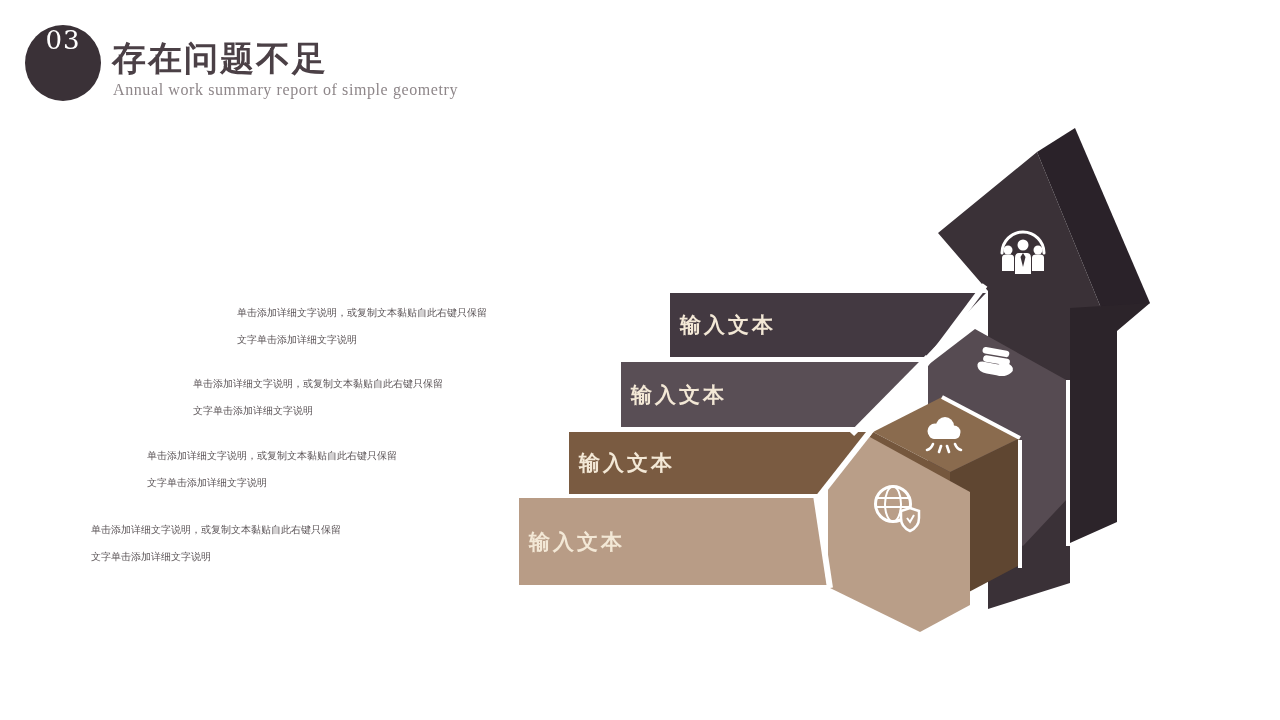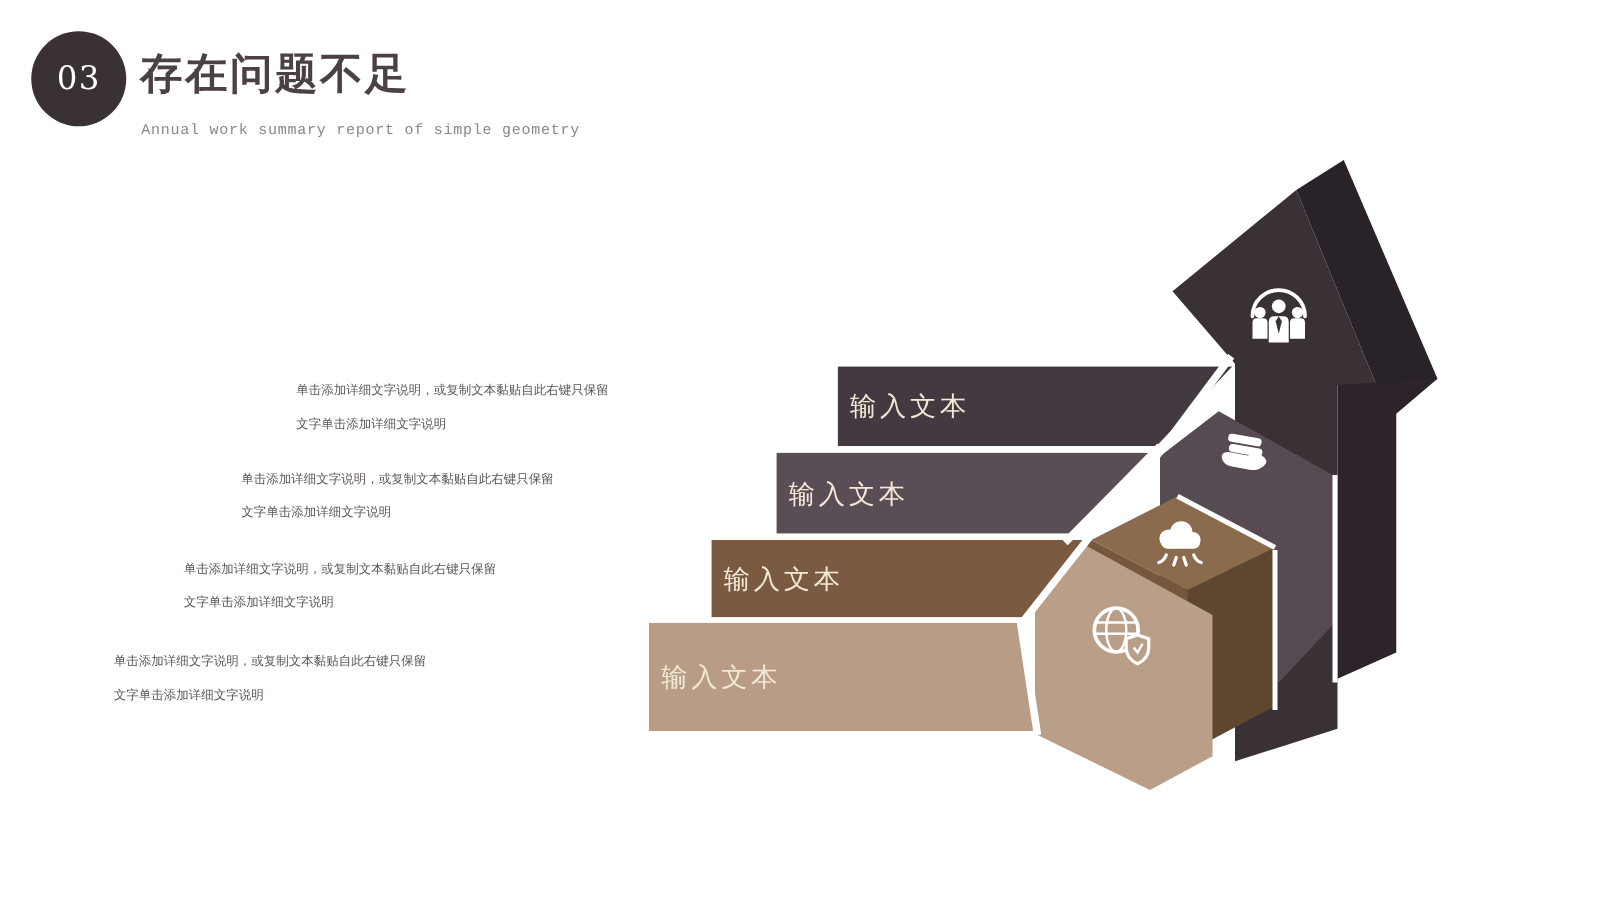--- a/index.html
+++ b/index.html
@@ -3,49 +3,49 @@
 <meta charset="utf-8">
 <style>
   html,body{margin:0;padding:0;}
   body{
     width:1280px;height:720px;position:relative;background:#ffffff;
     font-family:"Liberation Sans",sans-serif;overflow:hidden;
   }
   
   .num-circle{
     position:absolute;left:25px;top:25px;width:76px;height:76px;
-    border-radius:50%;background:#3A3137;display:flex;align-items:center;justify-content:center;
+    border-radius:50%;background:#3A3137;display:flex;align-items:flex-start;justify-content:center;
   }
   .num-circle span{
     color:#ffffff;font-family:"DejaVu Serif",serif;font-size:26px;letter-spacing:1px;
   }
   .page-title{
     position:absolute;left:112px;top:36px;
     font-family:Liberation Serif, serif;font-weight:bold;font-size:34px;
     color:#4B4046;letter-spacing:2px;white-space:nowrap;
   }
   .page-subtitle{
     position:absolute;left:113px;top:81px;
-    font-family:Liberation Mono, monospace;font-size:12px;
-    color:#8E8689;letter-spacing:0.6px;white-space:nowrap;margin-top:16px;
+    font-family:Liberation Serif, serif;font-size:16px;
+    color:#8E8689;letter-spacing:0.6px;white-space:nowrap;
   }
   
   .desc{
     position:absolute;width:378px;font-size:10px;line-height:27px;
     color:#5B5457;font-family:Liberation Sans, sans-serif;
   }
   .desc-1{left:237px;top:299px;}
   .desc-2{left:193px;top:370px;}
   .desc-3{left:147px;top:442px;}
   .desc-4{left:91px;top:516px;}
   
   .bar{
     position:absolute;display:flex;align-items:center;box-sizing:border-box;
     padding-left:10px;color:#F3E8D6;
-    font-family:"DejaVu Serif",serif;font-weight:normal;font-size:21px;letter-spacing:3px;
+    font-family:"DejaVu Serif",serif;font-weight:bold;font-size:21px;letter-spacing:3px;
     white-space:nowrap;
   }
   .bar-1{left:670px;top:293px;width:316px;height:64px;background:#433941;
          clip-path:polygon(0 0,100% 0,calc(100% - 61px) 100%,0 100%);}
   .bar-2{left:621px;top:362px;width:301px;height:65px;background:#594E55;
          clip-path:polygon(0 0,100% 0,calc(100% - 65px) 100%,0 100%);}
   .bar-3{left:569px;top:432px;width:301px;height:62px;background:#7A5B41;
          clip-path:polygon(0 0,100% 0,calc(100% - 49px) 100%,0 100%);}
   .bar-4{left:519px;top:498px;width:308px;height:87px;background:#B89C86;
          clip-path:polygon(0 0,calc(100% - 12px) 0,100% 100%,0 100%);}

